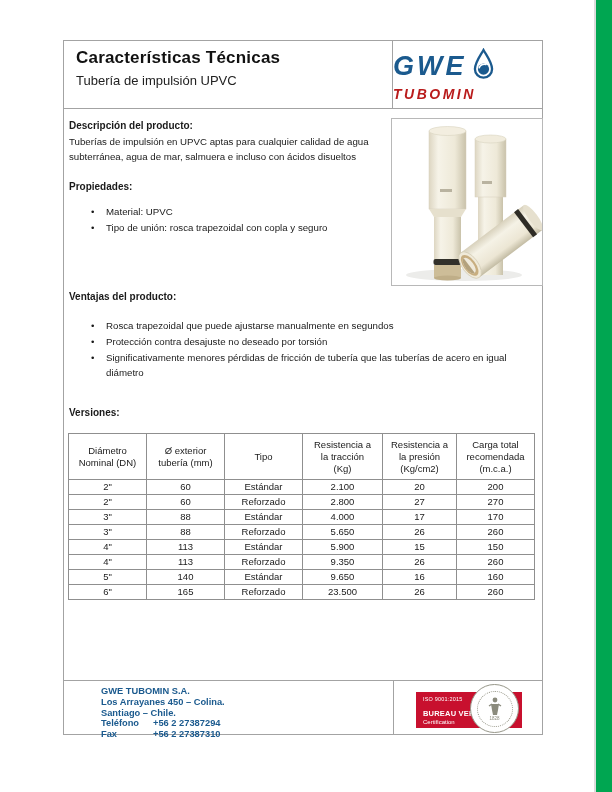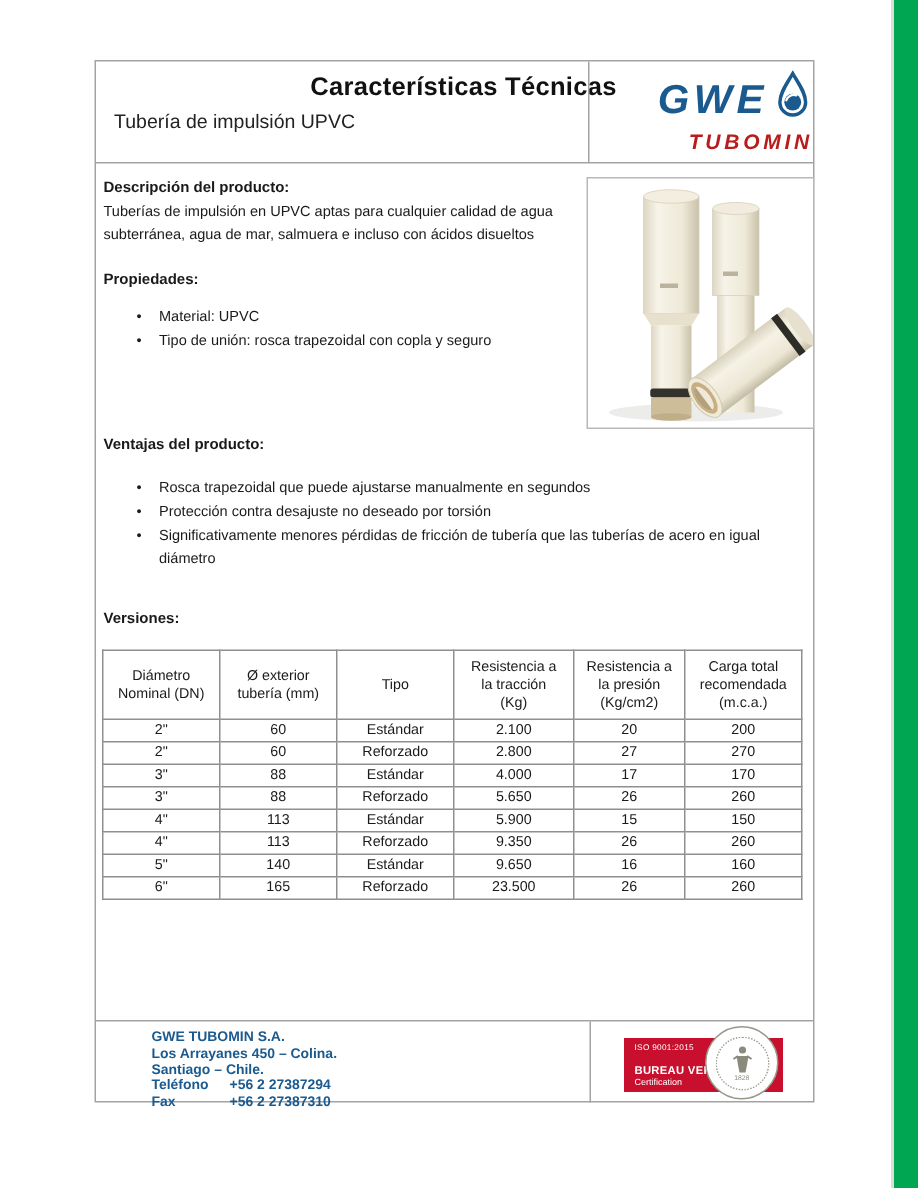--- a/index.html
+++ b/index.html
@@ -11,25 +11,25 @@
   .edge-shadow { position:absolute; top:0; right:16px; width:2px; height:100%; background:#dcdcdc; }
   .green-stripe { position:absolute; top:0; right:0; width:16px; height:100%; }
 
   
   .frame { position:absolute; left:63px; top:40px; width:480px; height:695px;
            border:1px solid #a3a3a3; box-sizing:border-box; background:#fff; }
 
   
   .header { position:relative; height:67px; border-bottom:1px solid #a3a3a3; }
   .header-titles { padding:7px 0 0 12px; }
-  .doc-title { font-size:17px; font-weight:bold; letter-spacing:0.2px; color:#111;text-align:center; }
+  .doc-title { font-size:17px; font-weight:bold; letter-spacing:0.2px; color:#111; }
   .doc-subtitle { font-size:13px; margin-top:5px; color:#222; }
   .logo-cell { position:absolute; right:0; top:0; width:150px; height:100%;
                border-left:1px solid #a3a3a3; box-sizing:border-box;
-               display:flex; flex-direction:column; align-items:flex-end; justify-content:center; }
+               display:flex; flex-direction:column; align-items:flex-start; justify-content:center; }
   .logo-row { display:flex; align-items:center; }
   .logo-gwe { font-size:27px; font-weight:bold; font-style:italic; letter-spacing:3px; line-height:1; }
   .logo-tubomin { font-size:14px; font-weight:bold; font-style:italic; letter-spacing:2.5px; margin-top:1px; }
 
   
   .content { position:relative; height:572px; }
   .photo-box { position:absolute; left:327px; top:9px; width:152px; height:168px;
                border:1px solid #b8b8b8; background:#fff; box-sizing:border-box; overflow:hidden; }
   .block { position:absolute; left:5px; font-size:9.7px; line-height:14.8px; }
   .desc-block { top:10px; width:318px; }

